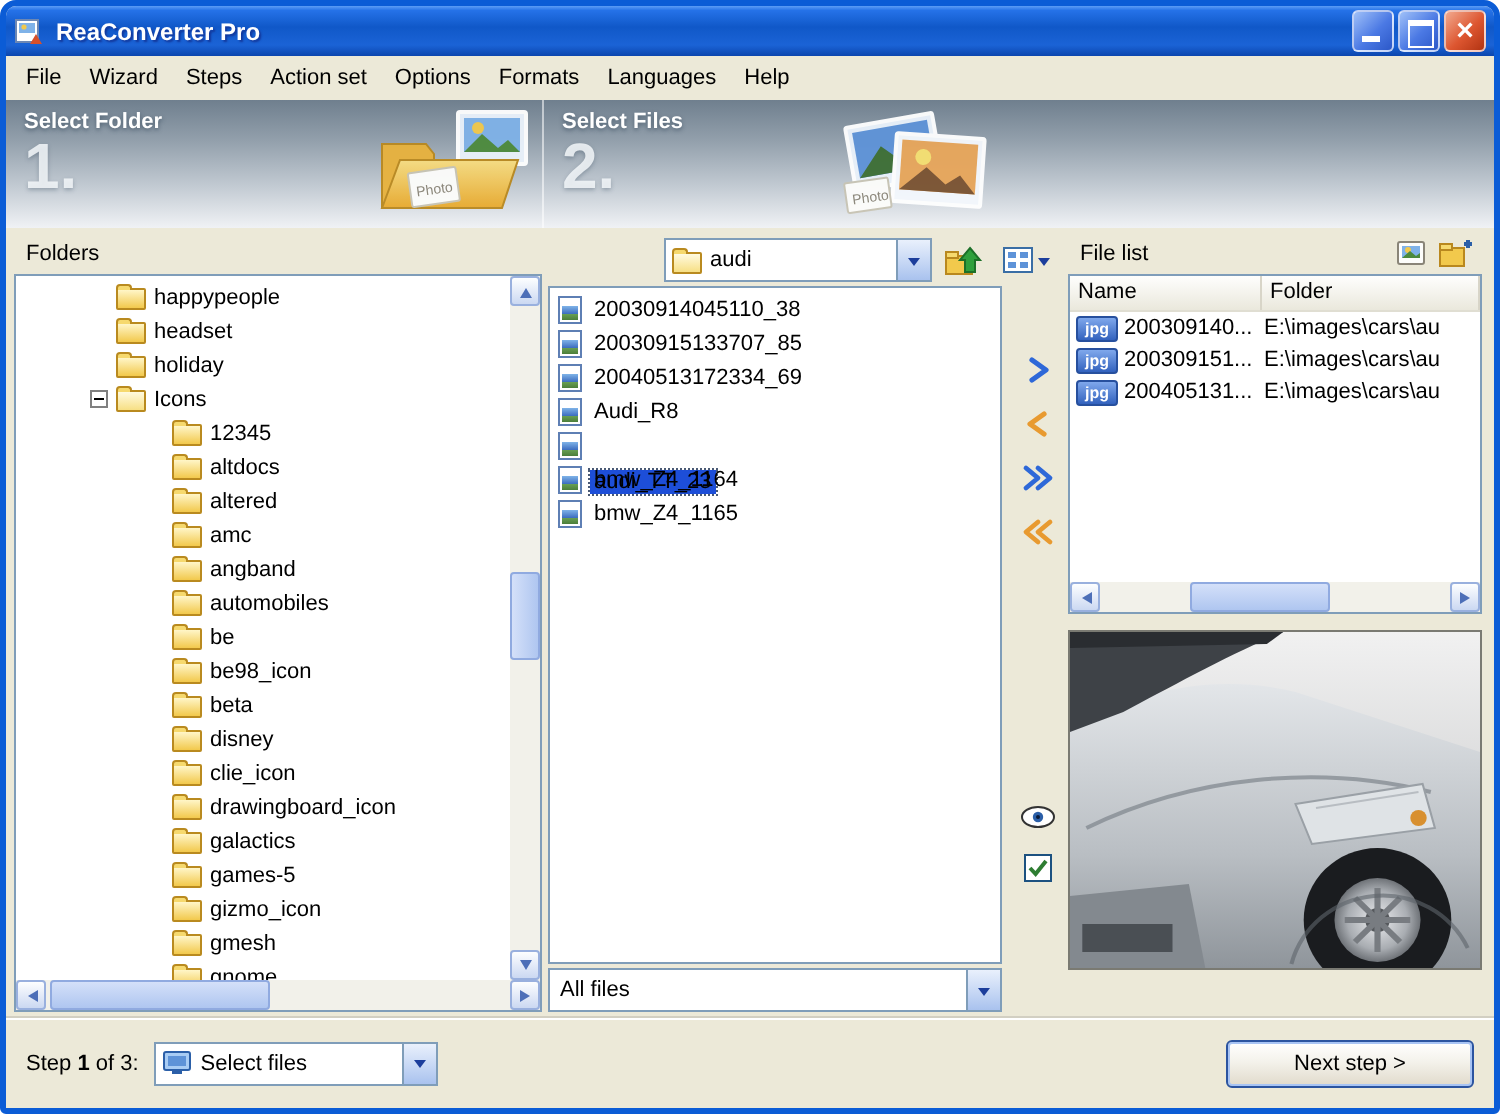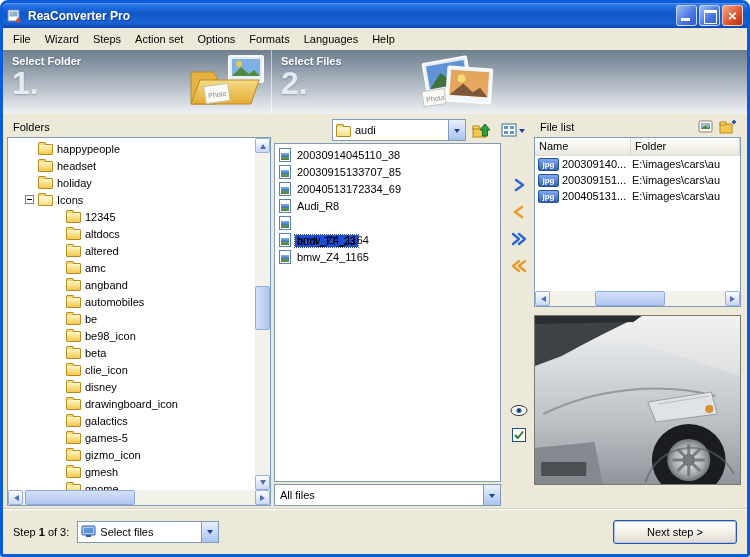--- a/index.html
+++ b/index.html
@@ -60,21 +60,21 @@
              display: flex; flex-direction: column; justify-content: space-between; }
   .hscroll { height: 15px; flex: none; position: relative; background: #F2F1EA;
              display: flex; justify-content: space-between; }
   .vthumb { position: absolute; left: 0; width: 15px; background: linear-gradient(90deg,#D4E0F9,#AFC6F0);
             border: 1px solid #90AAE0; border-radius: 2px; }
   .hthumb { position: absolute; top: 0; height: 15px; background: linear-gradient(180deg,#D4E0F9,#AFC6F0);
             border: 1px solid #90AAE0; border-radius: 2px; }
 
   
   .tree-box { flex: 1; background: #fff; border: 1px solid #7F9DB9; display: flex; flex-direction: column; min-height: 0; }
-  .tree-scroll { flex: 1; display: flex; min-height: 0; }
+  .tree-scroll { flex: 1; display: flex; min-height: 0; padding-left: 20px; }
   .tree-rows { flex: 1; overflow: hidden; padding-top: 2px; }
   .tree-row { height: 17px; display: flex; align-items: center; gap: 4px; padding-left: 30px; white-space: nowrap; cursor: default; }
   .tree-row.lvl2 { padding-left: 58px; }
   .tree-row.icons-row { padding-left: 17px; }
   .toggle { width: 9px; height: 9px; border: 1px solid #808080; background: #fff; position: relative; flex: none; }
   .toggle::after { content:""; position:absolute; left:1px; right:1px; top:3px; height:1px; background:#000; }
   .folder-ic { width: 15px; height: 11px; flex: none; position: relative; margin-top: 2px;
                background: linear-gradient(180deg,#FFF6C8,#F2C94C); border: 1px solid #B98A1F; border-radius: 1px; }
   .folder-ic::before { content:""; position:absolute; top:-3px; left:-1px; width:6px; height:2px;
                        background:#F6D96E; border:1px solid #B98A1F; border-bottom:0; border-radius:2px 2px 0 0; }
@@ -268,25 +268,25 @@
             <div class="tree-row lvl2">
                 <span class="folder-ic"></span>
                 <span class="tree-label">be98_icon</span>
               </div>
             <div class="tree-row lvl2">
                 <span class="folder-ic"></span>
                 <span class="tree-label">beta</span>
               </div>
             <div class="tree-row lvl2">
                 <span class="folder-ic"></span>
+                <span class="tree-label">disney</span>
+              </div>
+            <div class="tree-row lvl2">
+                <span class="folder-ic"></span>
                 <span class="tree-label">clie_icon</span>
-              </div>
-            <div class="tree-row lvl2">
-                <span class="folder-ic"></span>
-                <span class="tree-label">disney</span>
               </div>
             <div class="tree-row lvl2">
                 <span class="folder-ic"></span>
                 <span class="tree-label">drawingboard_icon</span>
               </div>
             <div class="tree-row lvl2">
                 <span class="folder-ic"></span>
                 <span class="tree-label">galactics</span>
               </div>
             <div class="tree-row lvl2">

